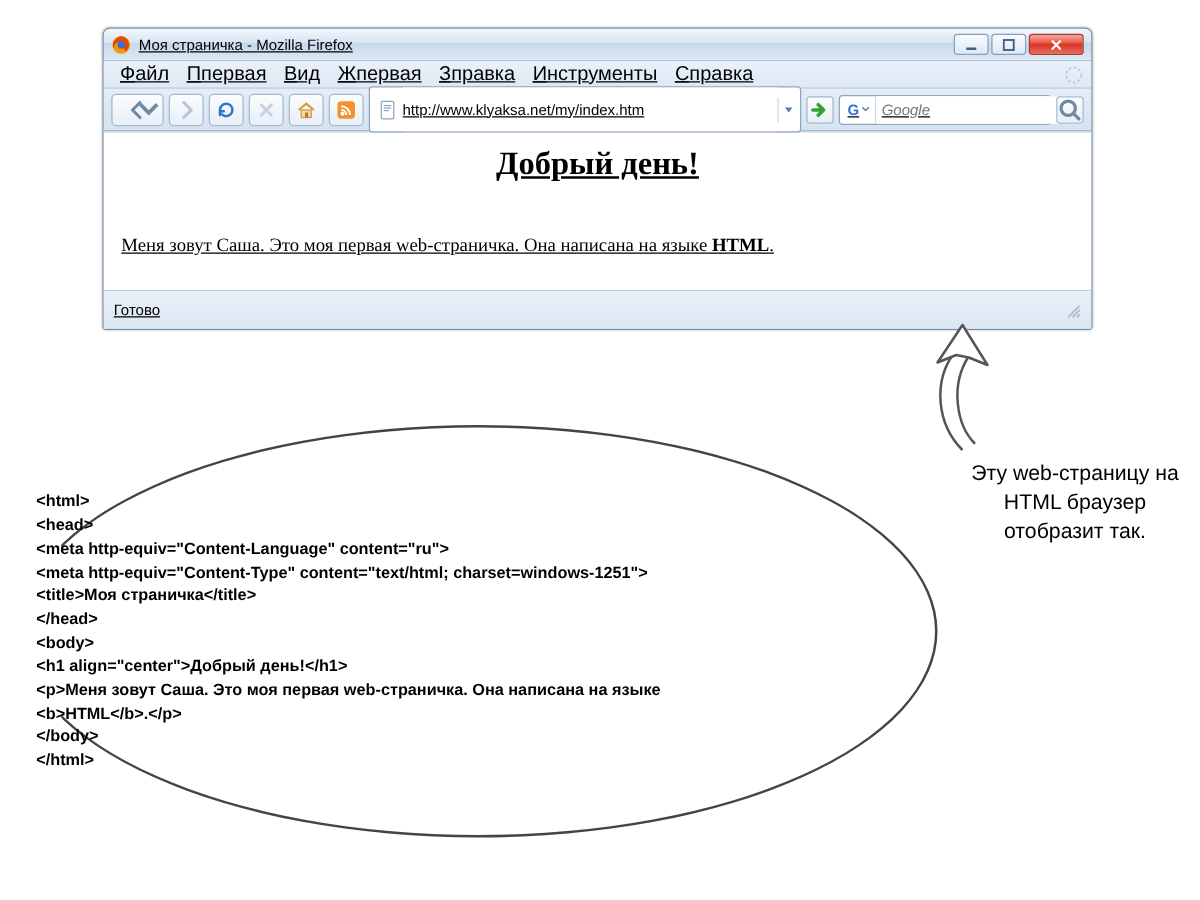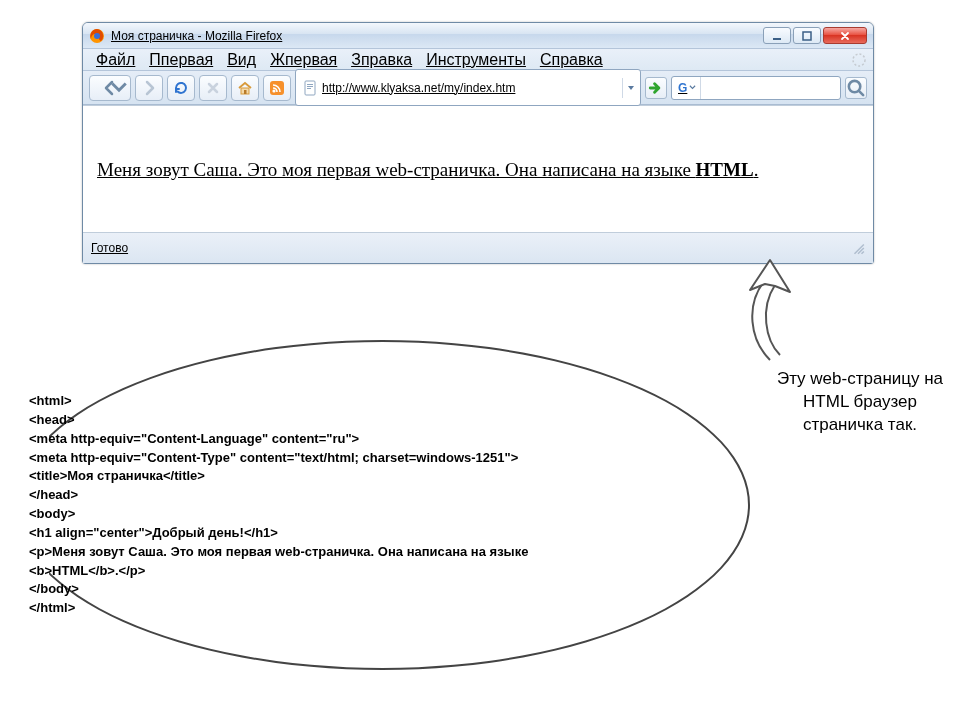--- a/index.html
+++ b/index.html
@@ -174,21 +174,21 @@
   }
   .content h1 {
     font-family: "Times New Roman", serif;
     font-weight: bold;
     font-size: 26px;
     text-align: center;
     margin-bottom: 16px;
   }
   .content p {
     font-family: "Times New Roman", serif;
-    font-size: 19px;
+    font-size: 15px;
     margin-top: 43px;
   }
   .content p b { font-weight: bold; }
   
   .statusbar {
     height: 30px;
     display:flex;align-items:center;
     padding:0 8px;
     background:linear-gradient(#eaf0f8,#dbe6f2);
     font-size:12px;
@@ -362,30 +362,32 @@
         </svg>
     </span>
 
     <div class="search-wrap">
       <span class="engine">
         <span style="font:bold 12px Arial;color:#2f74d0">G</span>
         <svg viewBox="0 0 8 8" width="7" height="7">
             <path d="M1 2l3 3 3-3" fill="none" stroke="#5a7aa0" stroke-width="1.3"></path>
           </svg>
       </span>
+      <input class="search-input" placeholder="Google" style="">
     </div>
     <span class="search-go">
       <svg viewBox="0 0 14 14">
           <circle cx="6" cy="6" r="4" fill="none" stroke="#6f8aa5" stroke-width="1.8"></circle>
           <path d="M9 9l3 3" stroke="#6f8aa5" stroke-width="1.8" stroke-linecap="round"></path>
         </svg>
     </span>
   </div>
 
   <div class="content">
+    <h1>Добрый день!</h1>
     <p>
       <span>Меня зовут Саша. Это моя первая web-страничка. Она написана на языке </span><b>HTML</b><span>.</span>
     </p>
   </div>
 
   <div class="statusbar">
     <span>Готово</span>
     <span class="statusbar-spacer"></span>
     <span class="resize-grip">
       <svg viewBox="0 0 12 12">
@@ -396,21 +398,21 @@
 </div>
 
 <div class="arrow">
   <svg viewBox="0 0 110 120" width="110" height="120">
     <path d="M60 110 C 40 90, 35 55, 55 30" fill="none" stroke="#555" stroke-width="2"></path>
     <path d="M70 105 C 55 90, 50 58, 65 35" fill="none" stroke="#555" stroke-width="2"></path>
     <path d="M40 40 L60 10 L80 42 L65 36 L55 34 Z" fill="#fff" stroke="#555" stroke-width="2" stroke-linejoin="round"></path>
   </svg>
 </div>
 
-<div class="caption">Эту web-страницу на HTML браузер страничка так.</div>
+<div class="caption">Эту web-страницу на HTML браузер отобразит так.</div>
 
 <div class="bubble-wrap">
   <div class="bubble">
     <div class="bubble-bg"></div>
     <div class="bubble-bg-cut"></div>
     <pre>&lt;html&gt;
 &lt;head&gt;
 &lt;meta http-equiv="Content-Language" content="ru"&gt;
 &lt;meta http-equiv="Content-Type" content="text/html; charset=windows-1251"&gt;
 &lt;title&gt;Моя страничка&lt;/title&gt;

